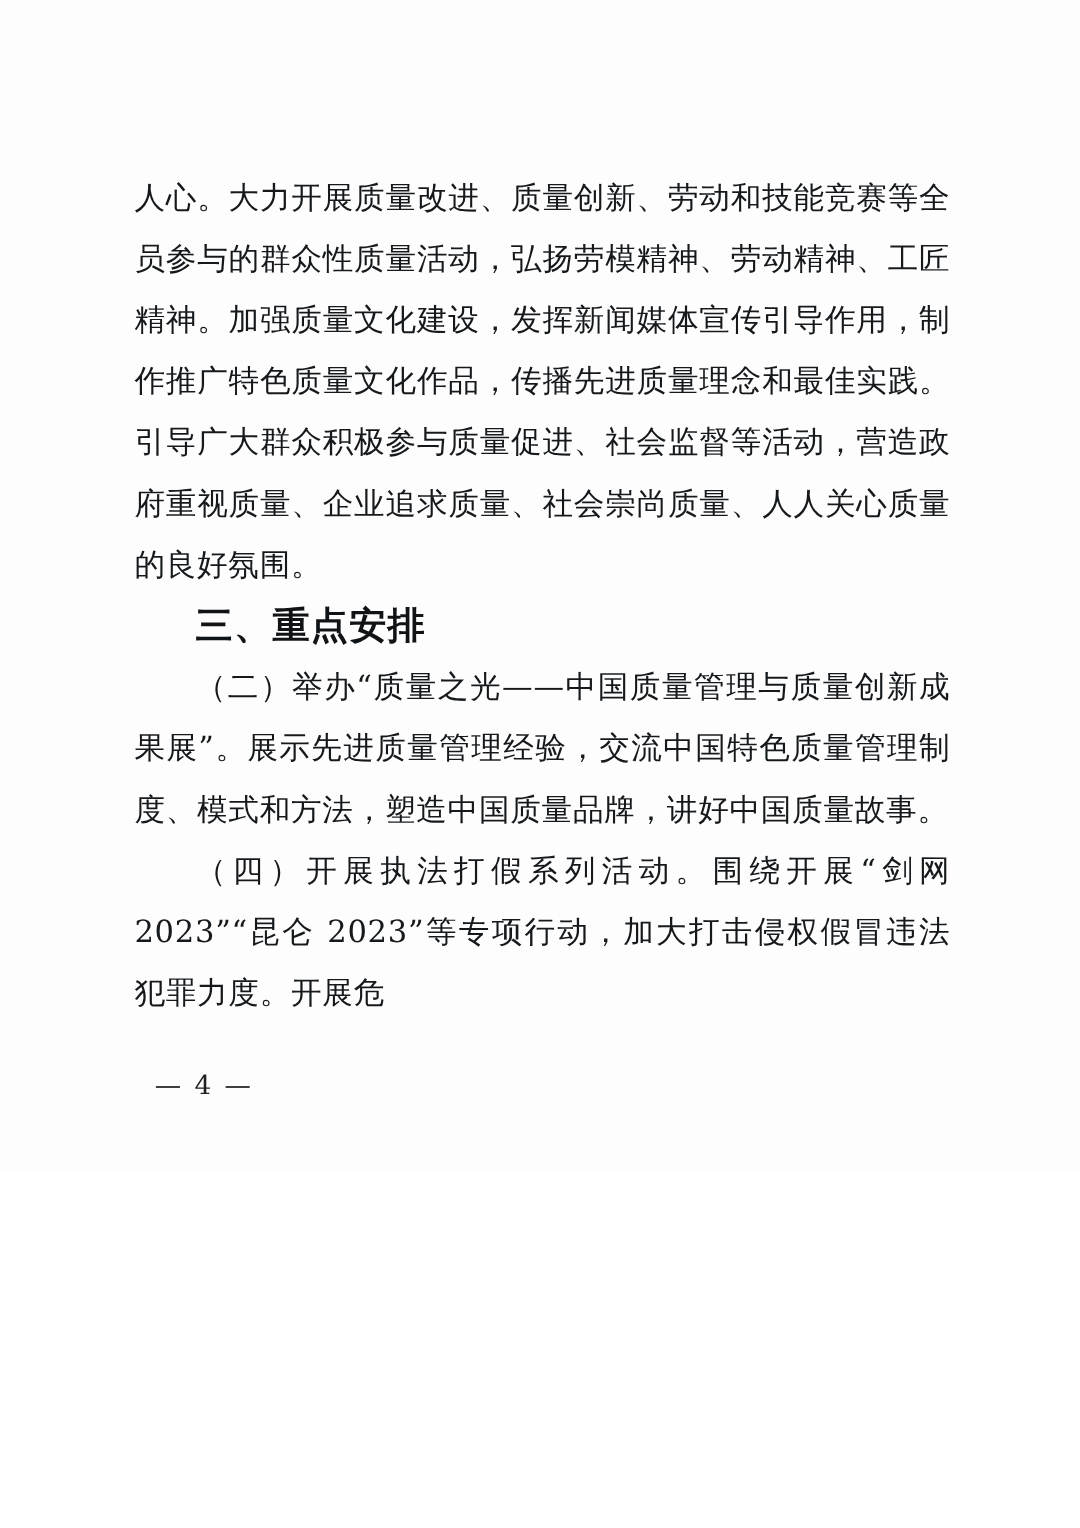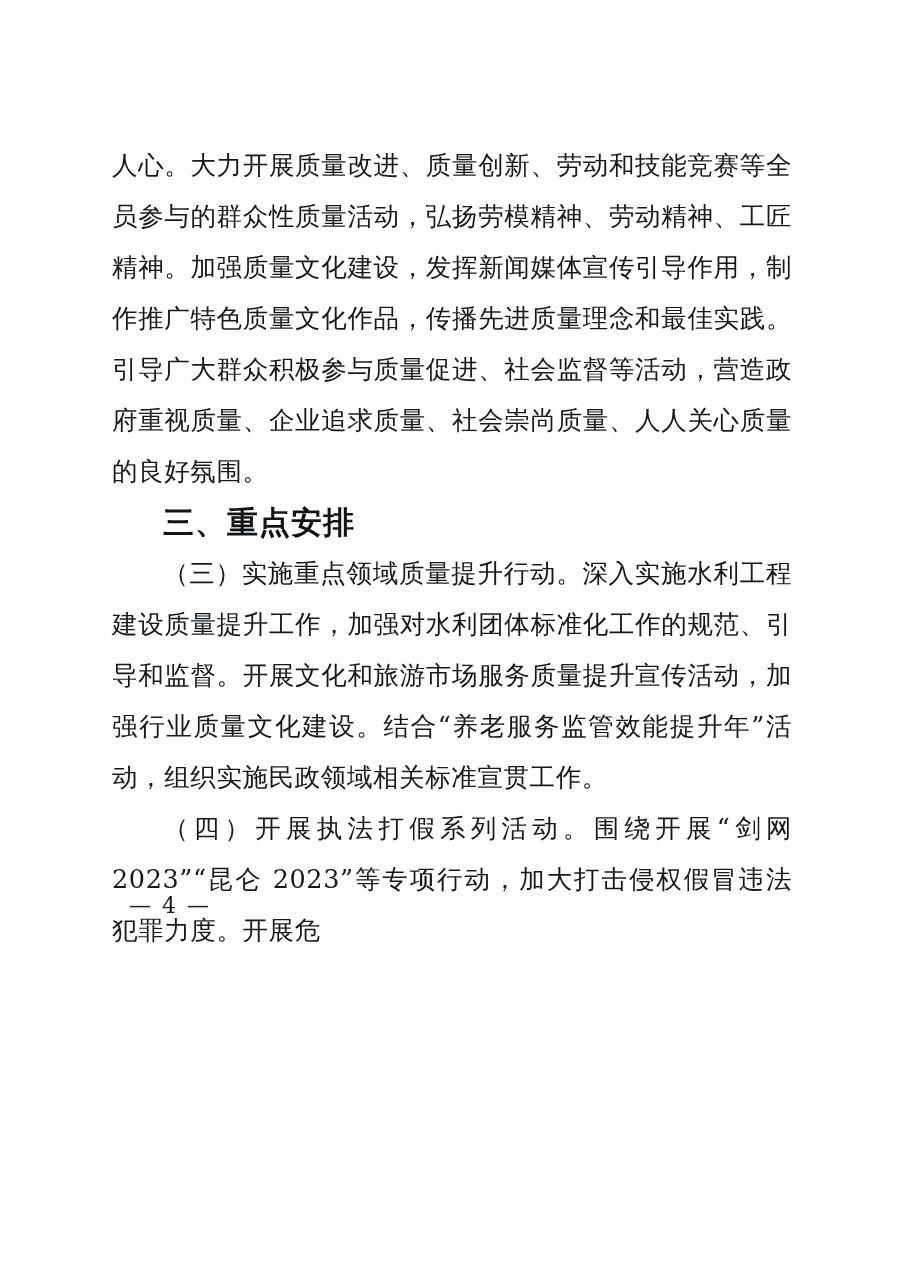--- a/index.html
+++ b/index.html
@@ -61,19 +61,19 @@
     margin-left: -560px;
   }
 </style>
 </head>
 <body>
 
 <div class="page">
   <div class="content">
     <p class="para">人心。大力开展质量改进、质量创新、劳动和技能竞赛等全员参与的群众性质量活动，弘扬劳模精神、劳动精神、工匠精神。加强质量文化建设，发挥新闻媒体宣传引导作用，制作推广特色质量文化作品，传播先进质量理念和最佳实践。引导广大群众积极参与质量促进、社会监督等活动，营造政府重视质量、企业追求质量、社会崇尚质量、人人关心质量的良好氛围。</p>
     <h2 class="heading">三、重点安排</h2>
-    <p class="para indent">（三）实施重点领域质量提升行动。深入实施水利工程建设质量提升工作，加强对水利团体标准化工作的规范、引导和监督。开展文化和旅游市场服务质量提升宣传活动，加强行业质量文化建设。结合“养老服务监管效能提升年”活动，组织实施民政领域相关标准宣贯工作。</p>
+    <p class="para indent">（二）举办“质量之光——中国质量管理与质量创新成果展”。展示先进质量管理经验，交流中国特色质量管理制度、模式和方法，塑造中国质量品牌，讲好中国质量故事。</p>
     <p class="para indent">（四）开展执法打假系列活动。围绕开展“剑网 2023”“昆仑 2023”等专项行动，加大打击侵权假冒违法犯罪力度。开展危</p>
   </div>
   <div class="footer">
     <span class="footer-inner">— 4 —</span>
   </div>
 </div>
 
 </body></html>

